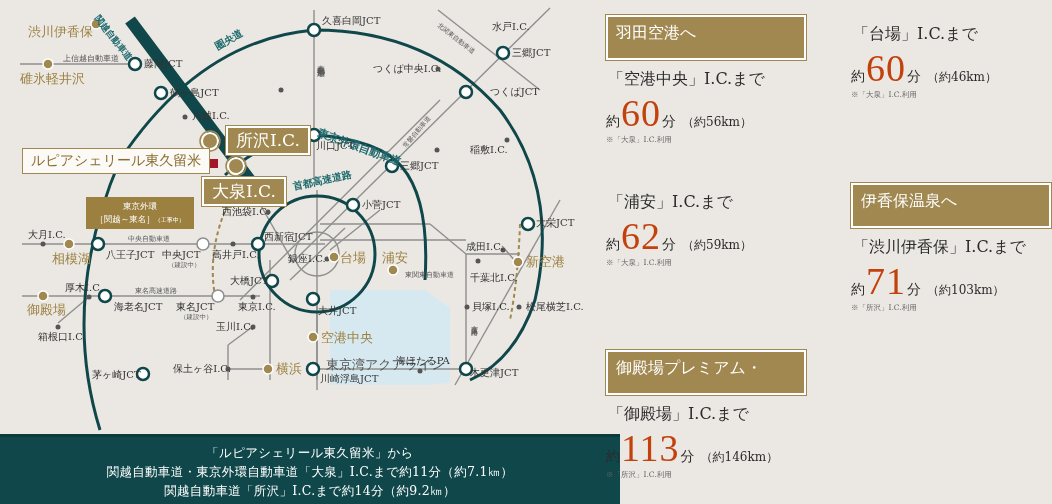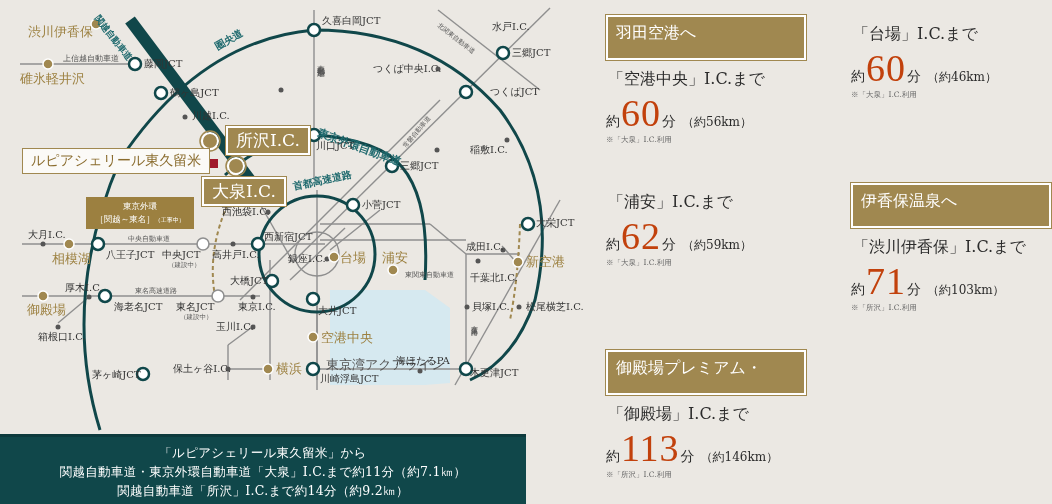--- a/index.html
+++ b/index.html
@@ -17,21 +17,21 @@
   .lbl.vert { writing-mode: vertical-rl; font-size: 8px; color: #555; letter-spacing: 1px; }
 
   .ic-badge { position: absolute; background: #a08850; color: #fff; font-size: 17px; padding: 3px 8px;
               border: 2px solid #fff; box-shadow: 0 0 0 1px #a08850; line-height: 1.1; white-space: nowrap; }
   .home-box { position: absolute; left: 22px; top: 148px; background: #fbfaf7; border: 1px solid #a08850;
               color: #8a6c2e; font-size: 14px; padding: 3px 8px; white-space: nowrap; }
   .gaikan-callout { position: absolute; left: 86px; top: 197px; width: 108px; height: 32px; background: #9c8040;
               color: #fff; text-align: center; font-size: 8.5px; line-height: 13px; padding-top: 3px; }
   .gaikan-callout .s { font-size: 6px; }
 
-  #summary-box { position: absolute; left: 0; top: 434px; width: 526px; height: 70px; background: #10474a;
+  #summary-box { position: absolute; left: 0; top: 434px; width: 620px; height: 70px; background: #10474a;
                  border-top: 3px solid #0d3a3d; color: #fff; text-align: center; padding-top: 6px; }
   #summary-box div { font-size: 12.5px; line-height: 19px; letter-spacing: 0.3px; }
 
   .dest { position: absolute; width: 200px; }
   .dest-head { background: #a08850; color: #fff; font-size: 16px; padding: 5px 8px 14px 8px;
                border: 2px solid #fff; box-shadow: 0 0 0 1px #a08850; font-family: "DejaVu Sans", "Liberation Sans", sans-serif; line-height: 1.35; }
   .dest-ic { margin-top: 9px; font-size: 16px; color: #2b2b2b; padding-left: 2px; }
   .dest-time { margin-top: 4px; font-size: 14px; color: #2b2b2b; display: flex; align-items: baseline; }
   .dest-time .num { font-size: 38px; color: #c2410c; font-family: "Liberation Serif", "DejaVu Serif", serif; line-height: 1; margin: 0 1px; letter-spacing: 1px; }
   .dest-time .km { font-size: 12px; margin-left: 6px; }

